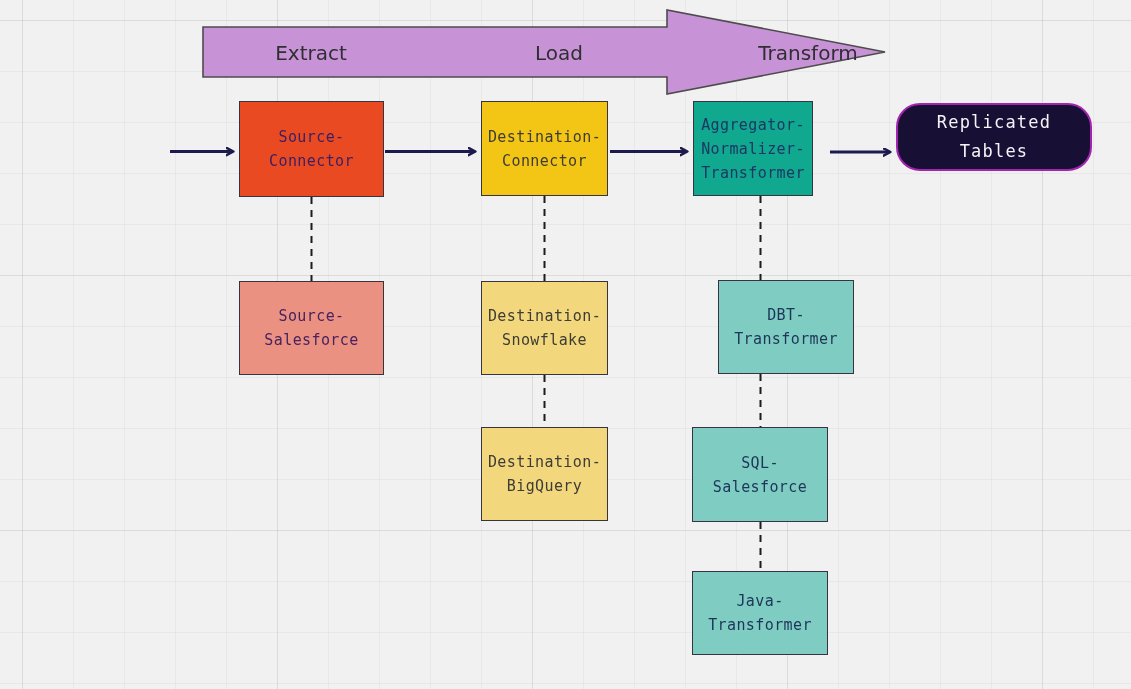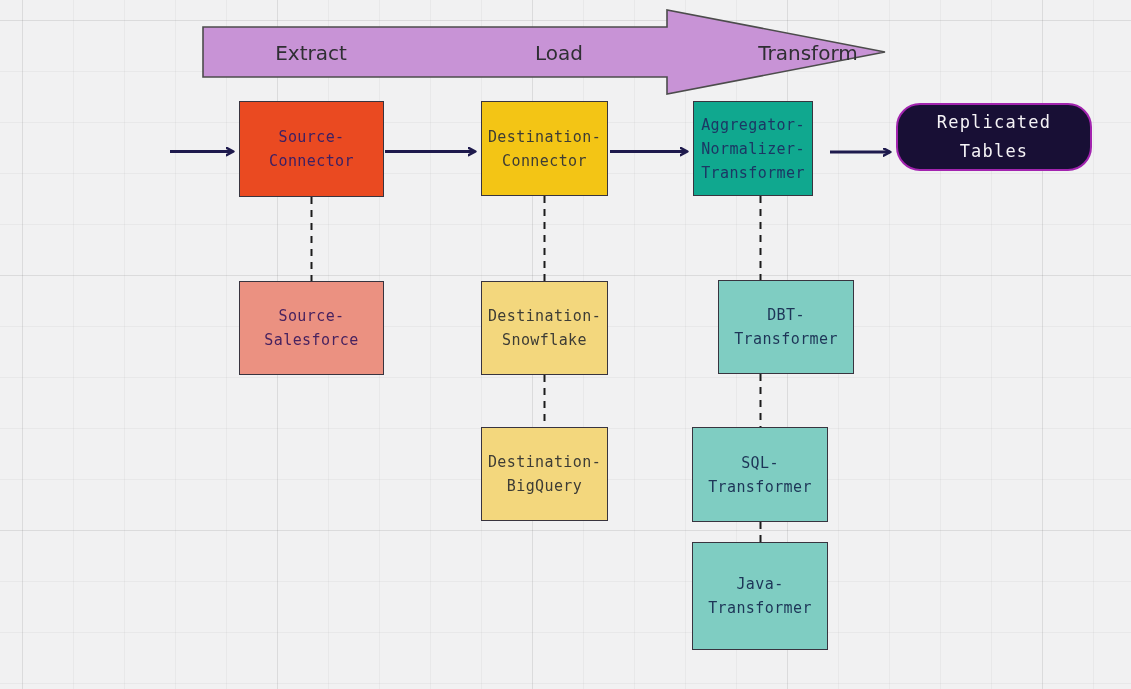--- a/index.html
+++ b/index.html
@@ -138,21 +138,21 @@
 BigQuery</span>
   </div>
 
   <div class="node lteal" style="left:692px; top:280px; width:136px; height:94px;margin-left:26px;">
     <span class="lbl">DBT-
 Transformer</span>
   </div>
 
   <div class="node lteal" style="left:692px; top:427px; width:136px; height:95px;">
     <span class="lbl">SQL-
-Transformer</span>
+Salesforce</span>
   </div>
 
-  <div class="node lteal" style="left:692px; top:542px; width:136px; height:108px;text-align:center;">
+  <div class="node lteal" style="left:692px; top:571px; width:136px; height:84px;text-align:center;">
     <span class="lbl">Java-
 Transformer</span>
   </div>
 
 </div>
 
 </body></html>

